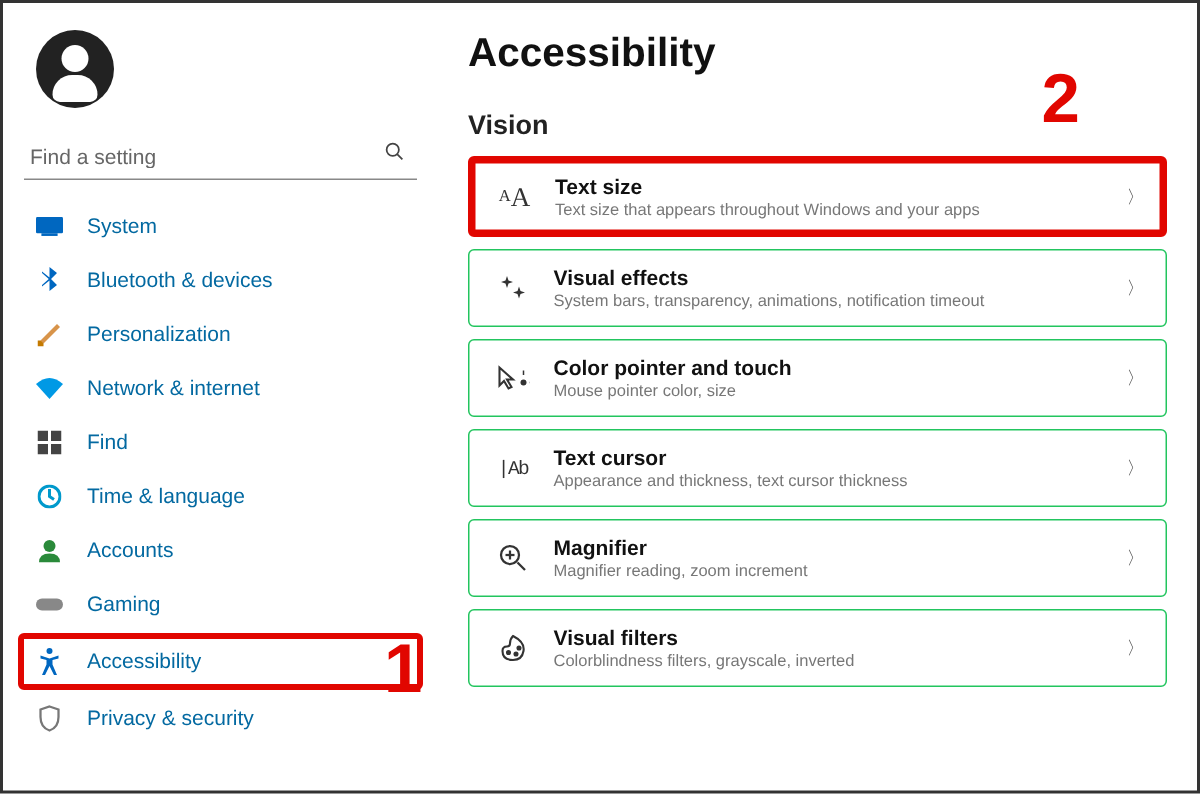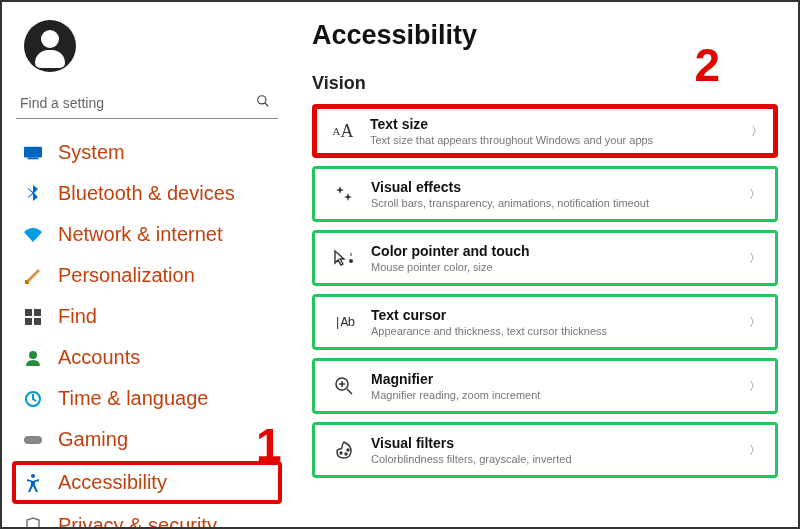--- a/index.html
+++ b/index.html
@@ -39,44 +39,44 @@
       border-bottom: 1.5px solid #888;
       padding: 6px 8px 6px 4px; margin-bottom: 14px;
     }
     .search-input {
       border: none; outline: none; font-size: 14px;
       background: transparent; flex: 1; color: #555;
     }
     .search-input::placeholder { color: #666; }
     .nav-list { list-style: none; }
     .nav-item {
-      display: flex; align-items: center;
+      display: flex; 
       padding: 8px 6px; border-radius: 4px;
-      font-size: 20px; color: #c2410c; cursor: pointer;
+      font-size: 14px; color: #0369a1; cursor: pointer;
       margin-bottom: 2px; position: relative;
     }
     .nav-item.highlight1 {
       border: 4px solid #e10600;
       margin-left: -4px; margin-right: -4px; padding: 6px;
     }
     .nav-icon {
       width: 22px; height: 18px;
       display: inline-flex; align-items: center; justify-content: center;
       margin-right: 14px; flex-shrink: 0;
     }
     .nav-label { flex: 1; }
     .main {
       flex: 1; padding: 18px 20px 0 20px; position: relative;
     }
     .page-title { font-size: 27px; font-weight: 600; margin-bottom: 22px; color: #111; }
     .section-head { font-size: 18px; font-weight: 600; color: #222; margin-bottom: 10px; }
     .option-list { display: flex; flex-direction: column; gap: 8px; }
     .option-card {
       display: flex; align-items: center;
-      border: 3px solid #22c55e; border-radius: 4px;
+      border: 1px solid #22c55e; border-radius: 4px;
       padding: 10px 14px 10px 12px;
       background: #fff; cursor: pointer;
     }
     .option-card.highlight2 {
       border: 5px solid #e10600; padding: 7px 10px 7px 9px;
     }
     .option-icon {
       width: 34px; height: 28px;
       display: inline-flex; align-items: center; justify-content: center;
       margin-right: 10px; color: #333; font-size: 16px;
@@ -127,63 +127,63 @@
       <li class="nav-item">
         <span class="nav-icon">
           <svg width="12" height="18" viewBox="0 0 12 18" fill="#0067c0">
               <path d="M6 0 L11 4 L7 8 L11 12 L6 16 L6 9 L1 13 L1 12 L5.5 8 L1 4 L1 3 L6 7 Z"></path>
             </svg>
         </span>
         <span class="nav-label">Bluetooth &amp; devices</span>
       </li>
       <li class="nav-item">
         <span class="nav-icon">
-          <svg width="18" height="14" viewBox="0 0 18 14">
-              <path d="M9 14 L0 4 Q9 -4 18 4 Z" fill="#0099e5"></path>
-            </svg>
-        </span>
-        <span class="nav-label">Network &amp; internet</span>
-      </li>
-      <li class="nav-item">
-        <span class="nav-icon">
           <svg width="16" height="16" viewBox="0 0 16 16">
               <rect x="0" y="12" width="4" height="4" fill="#c47a00"></rect>
               <path d="M2 12 L13 1 L15 3 L4 14 Z" fill="#d8944a"></path>
             </svg>
         </span>
         <span class="nav-label">Personalization</span>
+      </li>
+      <li class="nav-item">
+        <span class="nav-icon">
+          <svg width="18" height="14" viewBox="0 0 18 14">
+              <path d="M9 14 L0 4 Q9 -4 18 4 Z" fill="#0099e5"></path>
+            </svg>
+        </span>
+        <span class="nav-label">Network &amp; internet</span>
       </li>
       <li class="nav-item">
         <span class="nav-icon">
           <svg width="16" height="16" viewBox="0 0 16 16">
               <rect x="0" y="0" width="7" height="7" fill="#444"></rect>
               <rect x="9" y="0" width="7" height="7" fill="#444"></rect>
               <rect x="0" y="9" width="7" height="7" fill="#444"></rect>
               <rect x="9" y="9" width="7" height="7" fill="#444"></rect>
             </svg>
         </span>
         <span class="nav-label">Find</span>
       </li>
       <li class="nav-item">
         <span class="nav-icon">
+          <svg width="16" height="16" viewBox="0 0 16 16">
+              <circle cx="8" cy="8" r="7" fill="none" stroke="#0099cc" stroke-width="2"></circle>
+              <path d="M8 3 L8 8 L11 10" stroke="#0099cc" stroke-width="2" fill="none"></path>
+            </svg>
+        </span>
+        <span class="nav-label">Time &amp; language</span>
+      </li>
+      <li class="nav-item">
+        <span class="nav-icon">
           <svg width="16" height="16" viewBox="0 0 16 16" fill="#2a8a3a">
               <circle cx="8" cy="5" r="4"></circle>
               <path d="M1 16 Q1 10 8 10 Q15 10 15 16 Z"></path>
             </svg>
         </span>
         <span class="nav-label">Accounts</span>
-      </li>
-      <li class="nav-item">
-        <span class="nav-icon">
-          <svg width="16" height="16" viewBox="0 0 16 16">
-              <circle cx="8" cy="8" r="7" fill="none" stroke="#0099cc" stroke-width="2"></circle>
-              <path d="M8 3 L8 8 L11 10" stroke="#0099cc" stroke-width="2" fill="none"></path>
-            </svg>
-        </span>
-        <span class="nav-label">Time &amp; language</span>
       </li>
       <li class="nav-item">
         <span class="nav-icon">
           <svg width="18" height="12" viewBox="0 0 18 12">
               <rect x="0" y="2" width="18" height="8" rx="4" fill="#888"></rect>
             </svg>
         </span>
         <span class="nav-label">Gaming</span>
       </li>
       <li class="nav-item highlight1">
@@ -228,21 +228,21 @@
 
       <div class="option-card">
         <span class="option-icon">
           <svg width="20" height="20" viewBox="0 0 20 20" fill="#333">
               <path d="M6 2 L7 5 L10 6 L7 7 L6 10 L5 7 L2 6 L5 5 Z"></path>
               <path d="M14 9 L15 12 L18 13 L15 14 L14 17 L13 14 L10 13 L13 12 Z"></path>
             </svg>
         </span>
         <span class="option-text">
           <span class="option-title">Visual effects</span>
-          <span class="option-desc">Scroll bars, transparency, animations, notification timeout</span>
+          <span class="option-desc">System bars, transparency, animations, notification timeout</span>
         </span>
         <span class="chevron">〉</span>
       </div>
 
       <div class="option-card">
         <span class="option-icon">
           <svg width="22" height="18" viewBox="0 0 22 18" fill="none" stroke="#333" stroke-width="1.4">
               <path d="M2 2 L2 14 L5 11 L8 16 L10 15 L7 10 L11 10 Z"></path>
               <circle cx="18" cy="12" r="2" fill="#333" stroke="none"></circle>
               <path d="M18 7 L18 4 M22 12 L25 12" stroke-width="1"></path>

